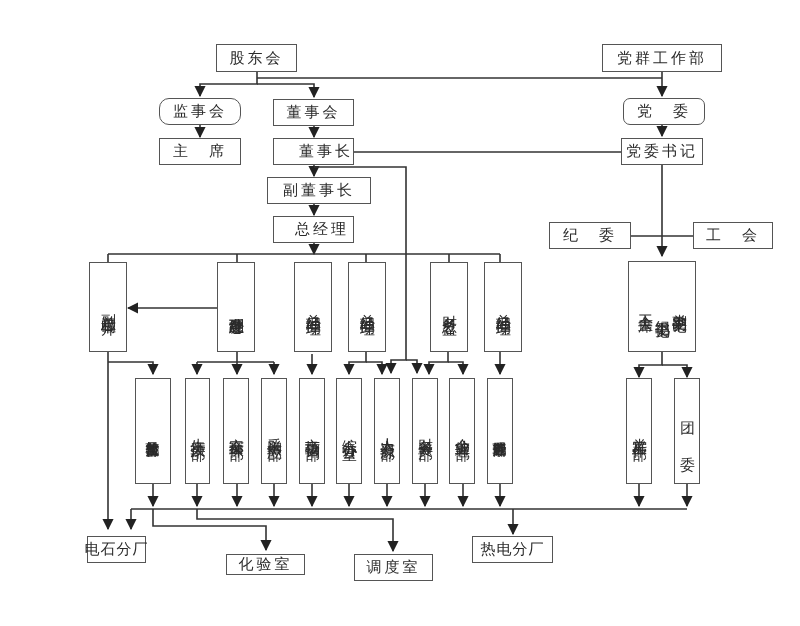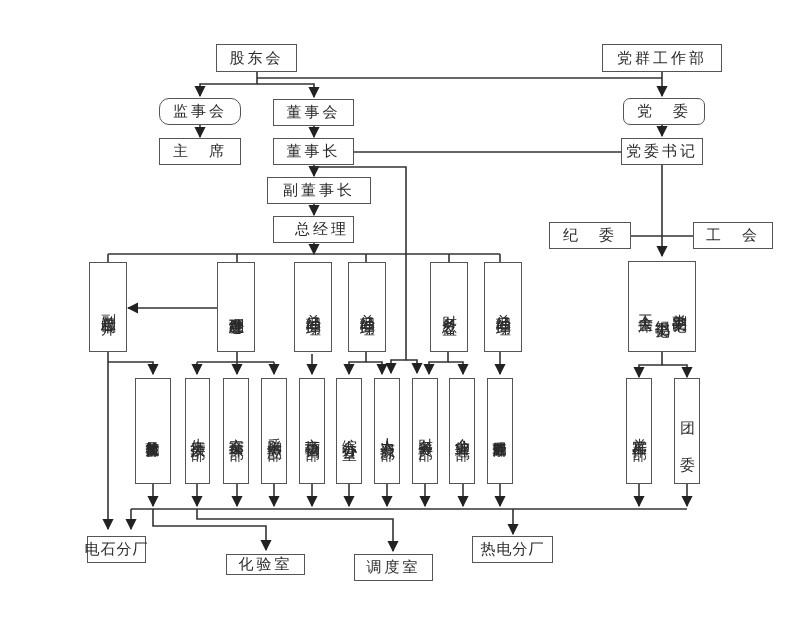--- a/index.html
+++ b/index.html
@@ -113,21 +113,21 @@
     </div>
   <div class="box" style="left:128px;top:98px;width:82px;height:27px;border-radius:10px;">
       <span>监事会</span>
     </div>
   <div class="box" style="left:128px;top:138px;width:82px;height:27px;">
       <span>主　席</span>
     </div>
   <div class="box" style="left:242px;top:99px;width:81px;height:27px;">
       <span>董事会</span>
     </div>
-  <div class="box" style="left:242px;top:138px;width:81px;height:27px;">
+  <div class="box" style="left:242px;top:138px;width:81px;height:27px;justify-content:flex-end;">
       <span>董事长</span>
     </div>
   <div class="box" style="left:236px;top:177px;width:104px;height:27px;">
       <span>副董事长</span>
     </div>
   <div class="box" style="left:242px;top:216px;width:81px;height:27px;padding-left:17px;">
       <span>总经理</span>
     </div>
   <div class="box" style="left:592px;top:98px;width:82px;height:27px;border-radius:7px;">
       <span>党　委</span>

